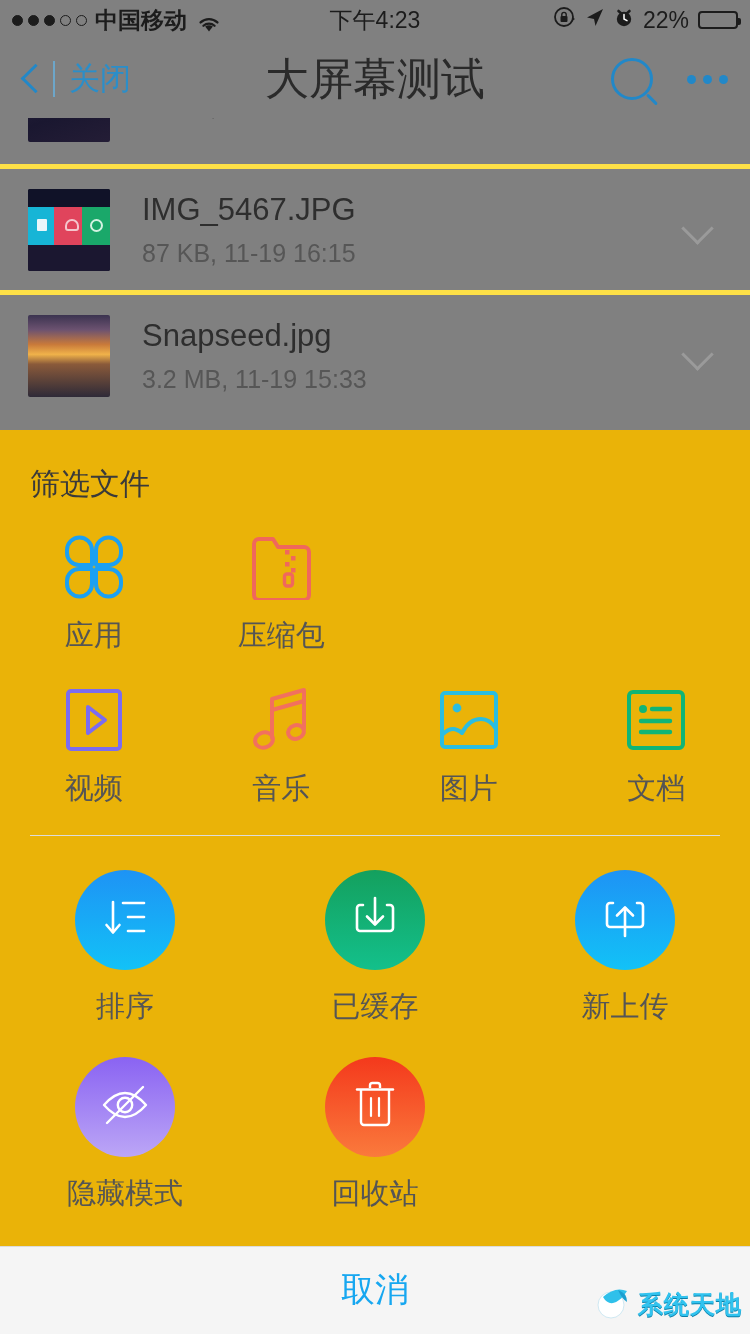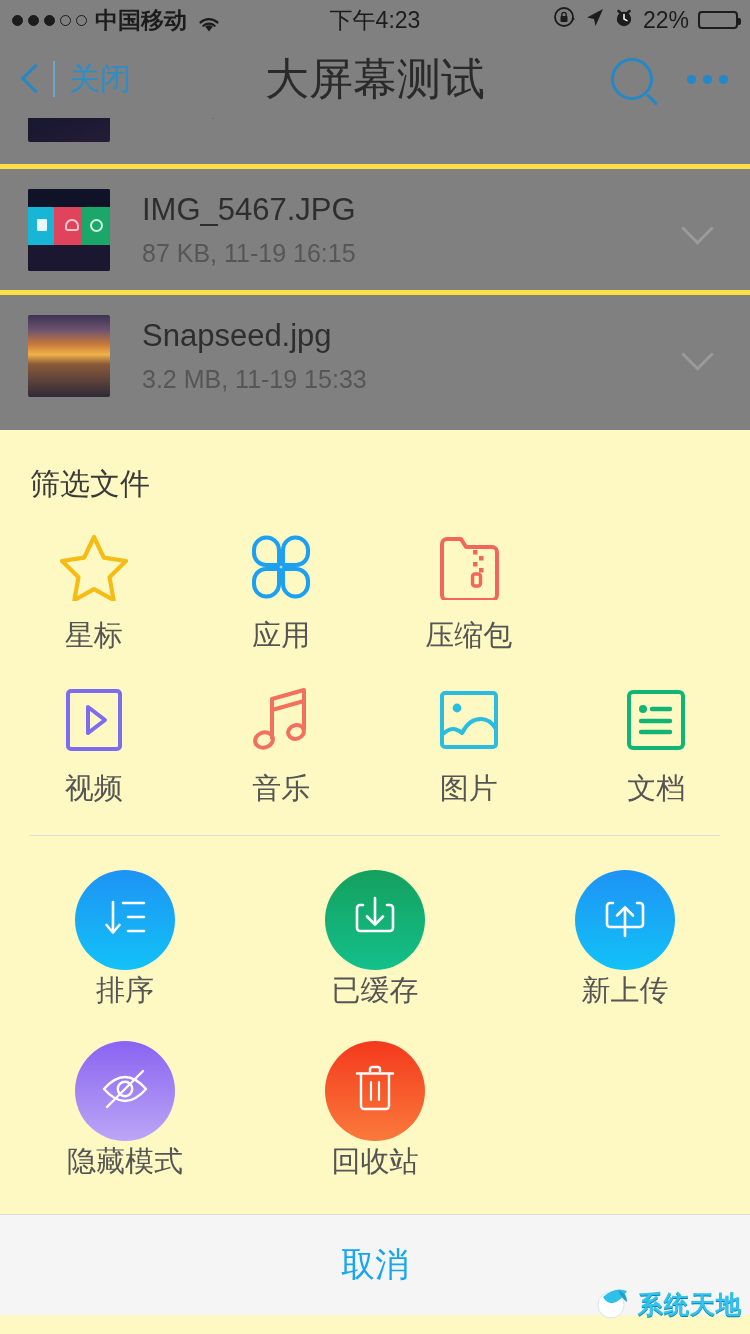--- a/index.html
+++ b/index.html
@@ -127,21 +127,21 @@
   
   .th-dark { background: linear-gradient(160deg,#2b2440,#1a1730 60%,#241d36); }
   .th-apps { background: #15172b; }
   .th-apps .band { position: absolute; left: 0; right: 0; }
   .th-sun { background: linear-gradient(180deg,#3b3350 0%,#6c5270 18%,#c97a3a 36%,#f0b24a 48%,#8a5a3a 60%,#2e2a38 100%); }
 
   
   #sheet {
     position: absolute; left: 0; bottom: 0;
     width: 750px; height: 904px;
-    background: #fef9c3;
+    background: #eab308;
     display: flex; flex-direction: column;
   }
   .sheet-title {
     font-size: 30px; color: #3a3a3a;
     padding: 34px 0 0 30px;
   }
   .filter-grid {
     display: grid; grid-template-columns: repeat(4, 1fr);
     padding: 26px 0 0 0;
   }
@@ -170,21 +170,21 @@
 
   .action-grid {
     display: grid; grid-template-columns: repeat(3, 1fr);
     padding: 34px 0 0 0;
   }
   .action-cell { display: flex; flex-direction: column; align-items: center; }
   .circle {
     width: 100px; height: 100px; border-radius: 50%;
     display: flex; align-items: center; justify-content: center;
   }
-  .ac-label { margin-top: 6px; font-size: 29px; color: #555; line-height: 1; }
+  .ac-label { margin-top: 22px; font-size: 29px; color: #555; line-height: 1; }
   .arow2 { padding-top: 36px; }
 
   .sheet-sep { height: 1px; background: #dcdcdc; margin-top: 38px; }
   .cancel {
     height: 100px;
     display: flex; align-items: center; justify-content: center;
     font-size: 34px; color: #17a7f0;
     background: #f5f5f5;
   }
 
@@ -315,28 +315,20 @@
     </div>
   </div>
 
   <div id="sheet">
 
     <div class="sheet-title">筛选文件</div>
 
     <div class="filter-grid">
 
 
-      <div class="filter-cell">
-        <span class="fi-icon">
-          <svg width="70" height="68" viewBox="0 0 70 68">
-            <path d="M35 4 L44.8 24.7 L67 28 L50.5 44.2 L54.6 67 L35 56.2 L15.4 67 L19.5 44.2 L3 28 L25.2 24.7 Z" stroke="#f5bc16" stroke-width="4.2" fill="none" stroke-linejoin="round"></path>
-          </svg>
-        </span>
-        <span class="fi-label">星标</span>
-      </div>
 
       <div class="filter-cell">
         <span class="fi-icon">
           <svg width="66" height="66" viewBox="0 0 66 66">
             <path d="M31 31 H18 a12 12 0 0 1 -12 -12 V16 a12 12 0 0 1 25 0 z" stroke="#1ba0f2" stroke-width="4" fill="none" stroke-linejoin="round"></path>
             <path d="M35 31 H48 a12 12 0 0 0 12 -12 V16 a12 12 0 0 0 -25 0 z" stroke="#1ba0f2" stroke-width="4" fill="none" stroke-linejoin="round"></path>
             <path d="M31 35 H18 a12 12 0 0 0 -12 12 V50 a12 12 0 0 0 25 0 z" stroke="#1ba0f2" stroke-width="4" fill="none" stroke-linejoin="round"></path>
             <path d="M35 35 H48 a12 12 0 0 1 12 12 V50 a12 12 0 0 1 -25 0 z" stroke="#1ba0f2" stroke-width="4" fill="none" stroke-linejoin="round"></path>
           </svg>
         </span>

